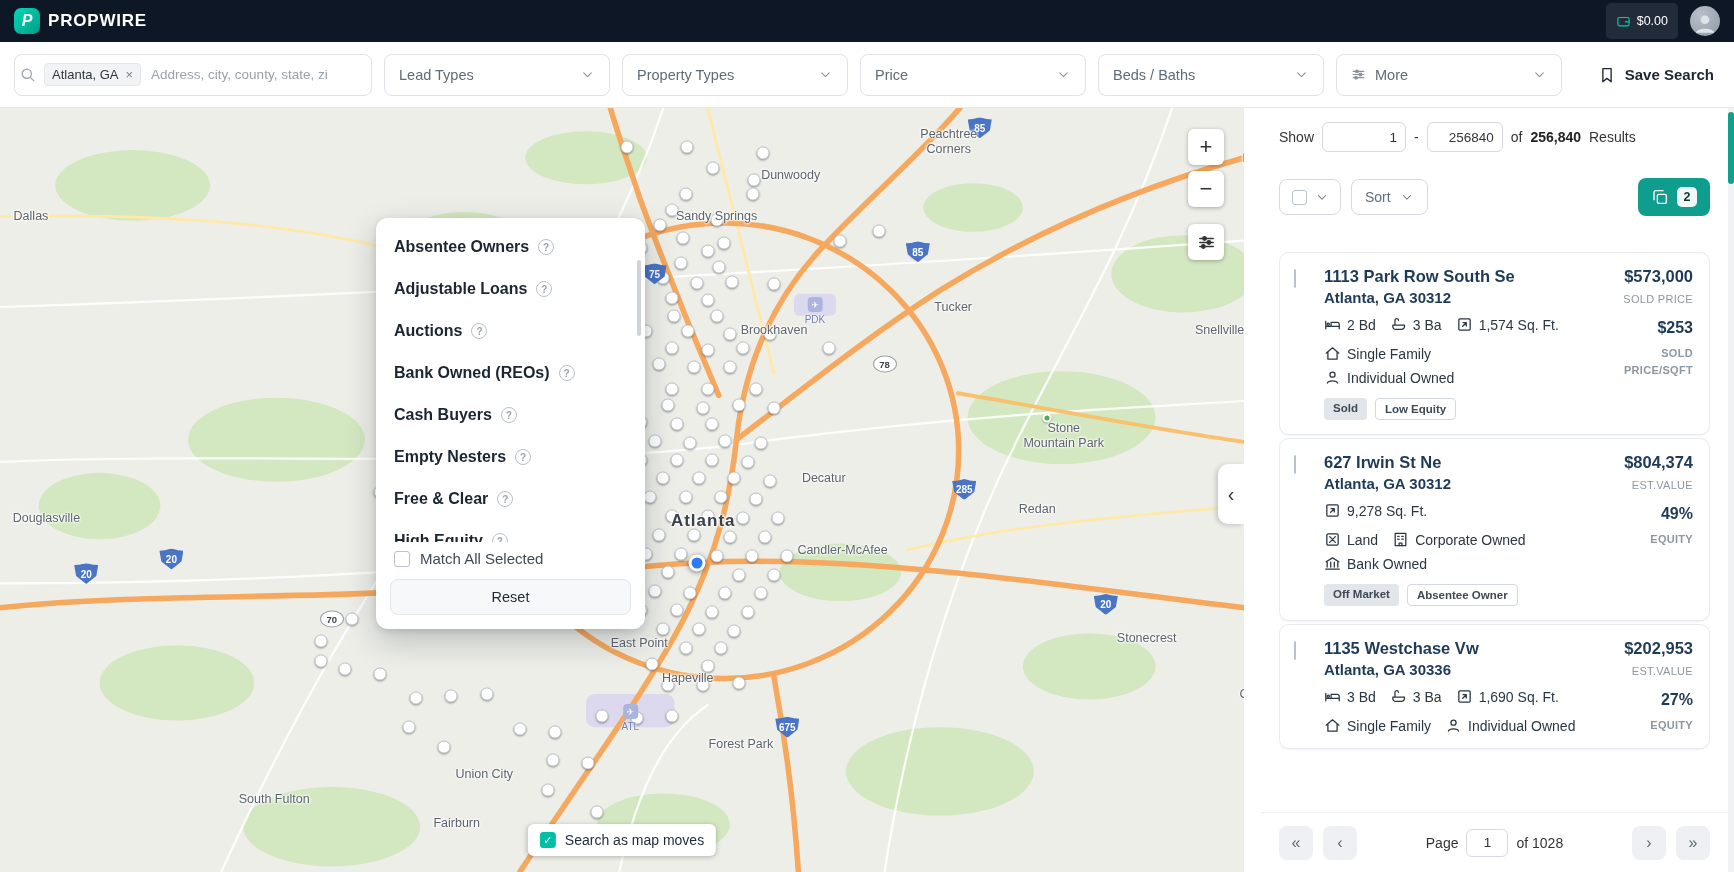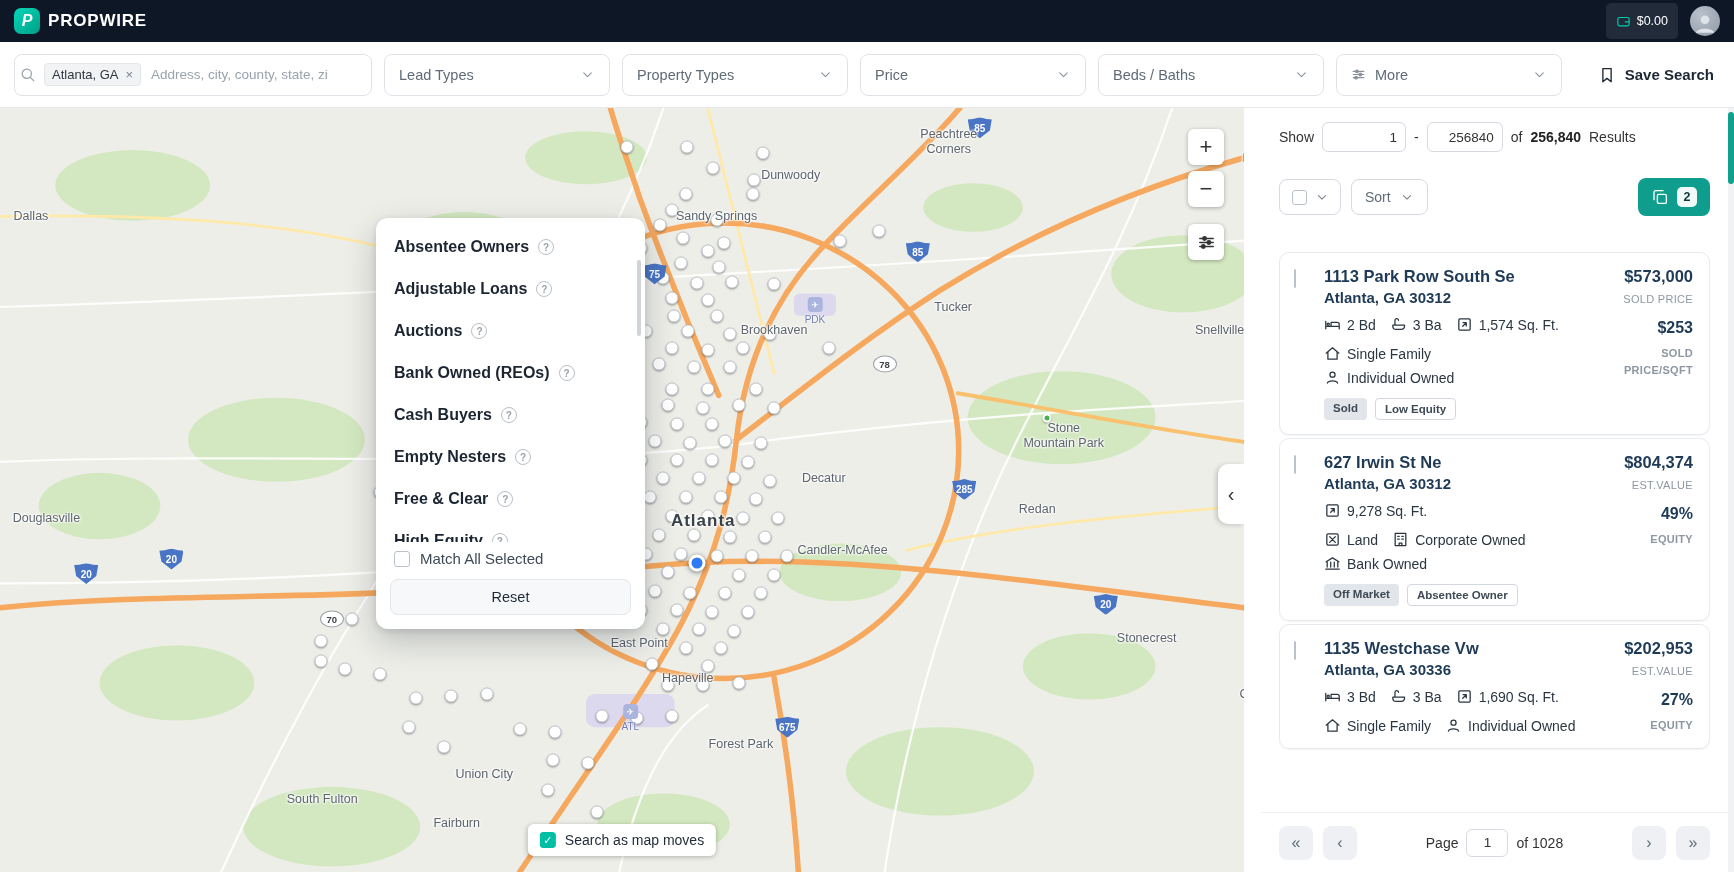--- a/index.html
+++ b/index.html
@@ -464,21 +464,21 @@
         <div class="airport" style="left: 65.51%; top: 26.63%;">
           <span class="ap-ic">✈</span>
                  <span class="ap-code">PDK</span>
         </div>
         <div class="airport" style="left: 50.67%; top: 79.88%;">
           <span class="ap-ic">✈</span>
                  <span class="ap-code">ATL</span>
         </div>
         <div class="mlabel" style="left: 2.49%; top: 14.18%;">Dallas</div>
         <div class="mlabel" style="left: 3.73%; top: 49.49%; margin-top: 32px;">Douglasville</div>
-        <div class="mlabel" style="left: 22.04%; top: 90.45%; margin-left: 48px;">South Fulton</div>
+        <div class="mlabel" style="left: 22.04%; top: 90.45%;">South Fulton</div>
         <div class="mlabel" style="left: 36.71%; top: 93.63%;">Fairburn</div>
         <div class="mlabel" style="left: 38.93%; top: 87.12%;">Union City</div>
         <div class="mlabel" style="left: 51.38%; top: 70.04%;">East Point</div>
         <div class="mlabel" style="left: 55.29%; top: 74.67%;">Hapeville</div>
         <div class="mlabel" style="left: 59.56%; top: 83.21%;">Forest Park</div>
         <div class="mlabel big" style="left: 56.53%; top: 54.12%;">Atlanta</div>
         <div class="mlabel" style="left: 66.22%; top: 48.48%;">Decatur</div>
         <div class="mlabel" style="left: 67.73%; top: 57.89%;">Candler-McAfee</div>
         <div class="mlabel" style="left: 76.62%; top: 26.05%;">Tucker</div>
         <div class="mlabel" style="left: 63.56%; top: 8.83%;">Dunwoody</div>

